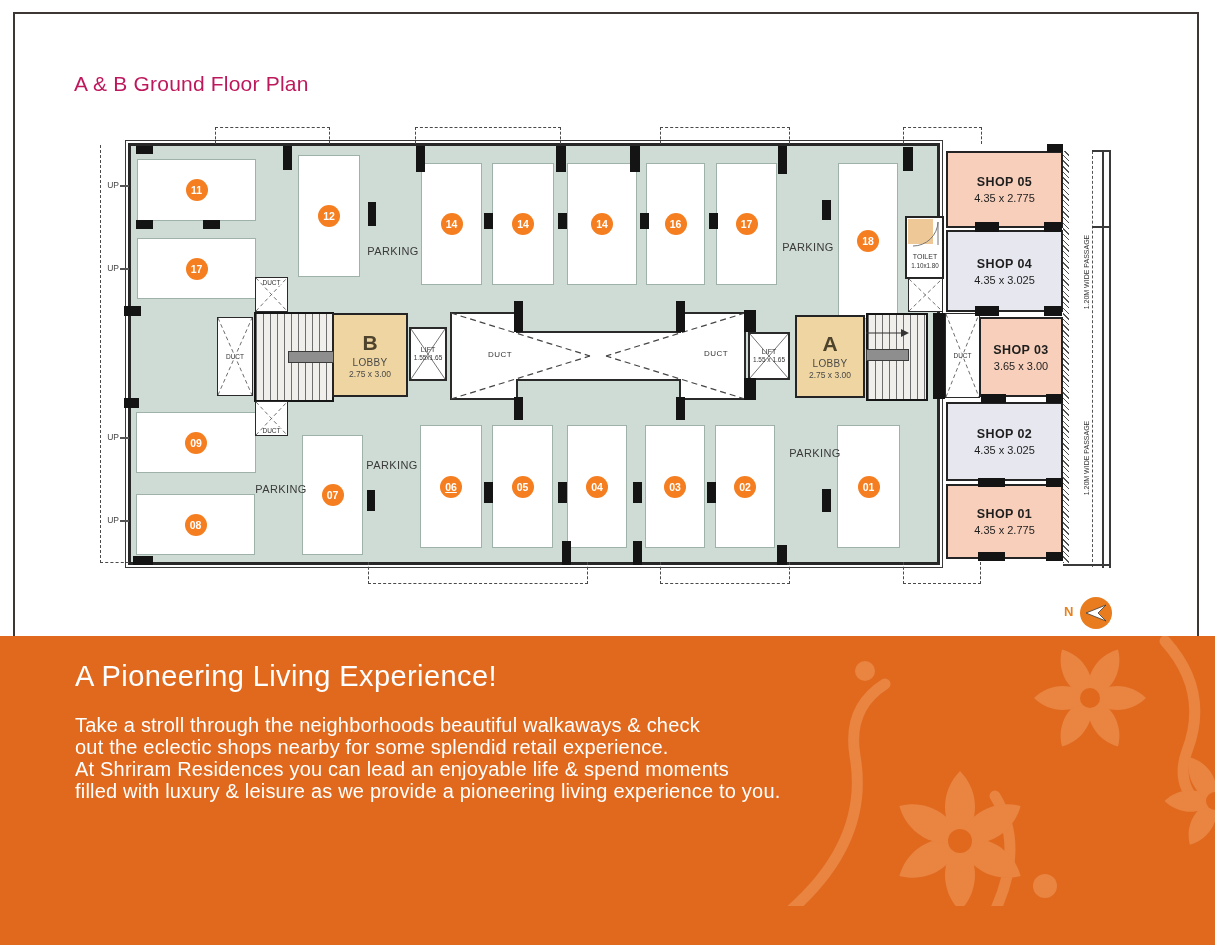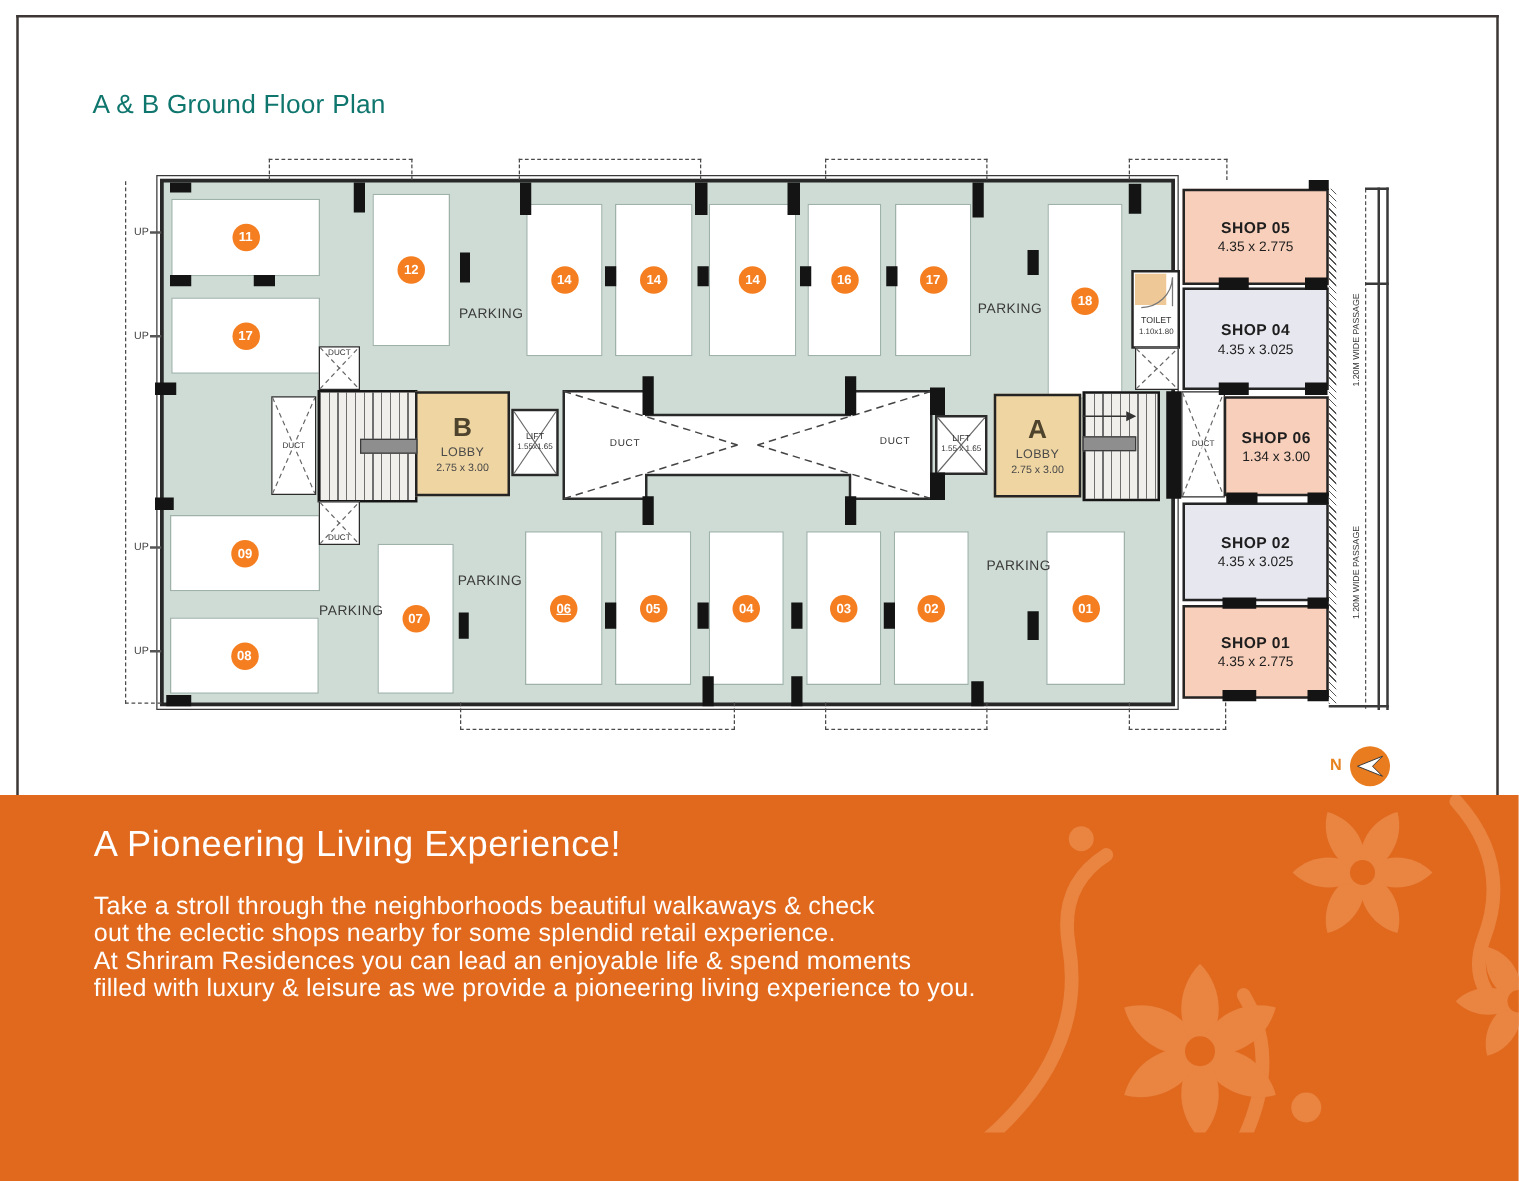--- a/index.html
+++ b/index.html
@@ -1,21 +1,21 @@
 <!DOCTYPE html>
 <html style="--floor: #cfdcd5; --tan: #efd5a1; --toilet: #eec897; --orange: #f57e20; --banner: #e0691e; --north: #e87c1e;"><head>
 <meta charset="utf-8">
 <style>
   * { box-sizing: border-box; margin: 0; padding: 0; }
   html,body { width:1215px; height:945px; background:#fff; overflow:hidden;
     font-family:"Liberation Sans", sans-serif; position:relative; }
   .abs { position:absolute; }
   #frame { left:13px; top:12px; width:1186px; height:662px;
     border:2px solid #3c3734; border-bottom:none; }
-  #title { left:74px; top:72px; font-size:21px; color:#0f766e; letter-spacing:.2px; }
+  #title { left:74px; top:72px; font-size:21px; color:#be185d; letter-spacing:.2px; }
   #building { left:128px; top:143px; width:812px; height:422px;
     background:var(--floor); border:3px solid #282828; outline:1px solid #3a3a3a; outline-offset:2px; }
   .spot { background:#fff; border:1px solid #9fb2aa; display:flex; align-items:center; justify-content:center; z-index:2; }
   .badge { width:22px; height:22px; border-radius:50%; background:var(--orange);
     color:#fff; font-weight:bold; font-size:10.5px; display:flex; align-items:center; justify-content:center; }
   .parking { font-size:11px; color:#3a3a3a; letter-spacing:.4px; transform:translate(-50%,-50%); z-index:3; white-space:nowrap; }
   .up { font-size:8.5px; color:#444; z-index:3; width:18px; text-align:right; }
   .tick { background:#555; z-index:3; }
   .block { background:#141414; z-index:6; }
   .dashedbox { border:1.5px dashed #4a4a4a; z-index:1; }
@@ -297,22 +297,22 @@
         <div class="abs duct-label-lg" style="left: 716px; top: 353px;">DUCT</div>
         <div class="abs shop" style="left: 946px; top: 151px; width: 117px; height: 77px; background: rgb(248, 207, 186);">
           <div class="nm" style="position: static;">SHOP 05</div>
           <div class="dm" style="position: static;">4.35 x 2.775</div>
         </div>
         <div class="abs shop" style="left: 946px; top: 230px; width: 117px; height: 82px; background: rgb(231, 231, 240);">
           <div class="nm" style="position: static;">SHOP 04</div>
           <div class="dm" style="position: static;">4.35 x 3.025</div>
         </div>
         <div class="abs shop" style="left: 979px; top: 317px; width: 84px; height: 80px; background: rgb(248, 207, 186);">
-          <div class="nm" style="position: static;">SHOP 06</div>
-          <div class="dm" style="position: static;">1.34 x 3.00</div>
+          <div class="nm" style="position: static;">SHOP 03</div>
+          <div class="dm" style="position: static;">3.65 x 3.00</div>
         </div>
         <div class="abs shop" style="left: 946px; top: 402px; width: 117px; height: 79px; background: rgb(231, 231, 240);">
           <div class="nm" style="position: static;">SHOP 02</div>
           <div class="dm" style="position: static;">4.35 x 3.025</div>
         </div>
         <div class="abs shop" style="left: 946px; top: 484px; width: 117px; height: 75px; background: rgb(248, 207, 186);">
           <div class="nm" style="position: static;">SHOP 01</div>
           <div class="dm" style="position: static;">4.35 x 2.775</div>
         </div>
         <div class="abs passage-label" style="left: 1086px; top: 272px;">1.20M WIDE PASSAGE</div>

